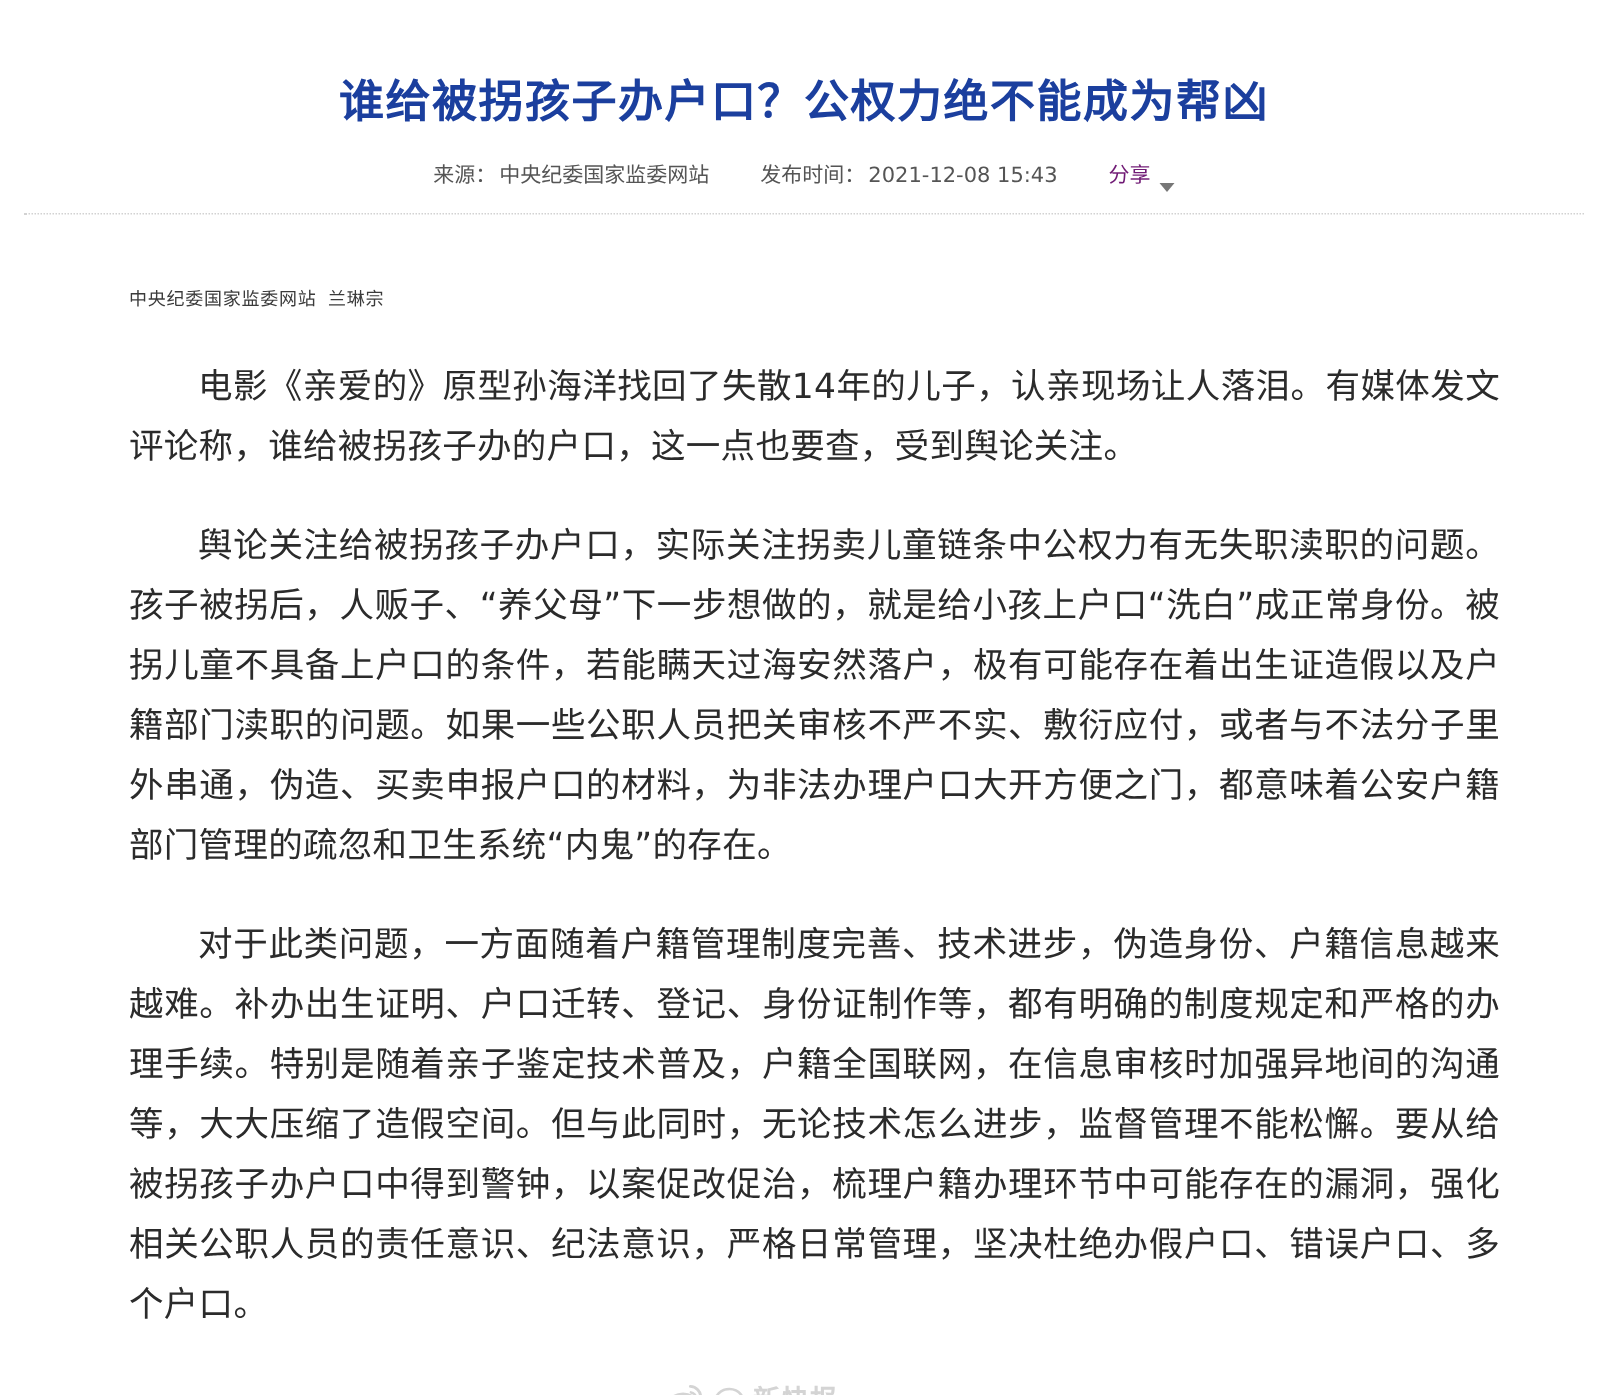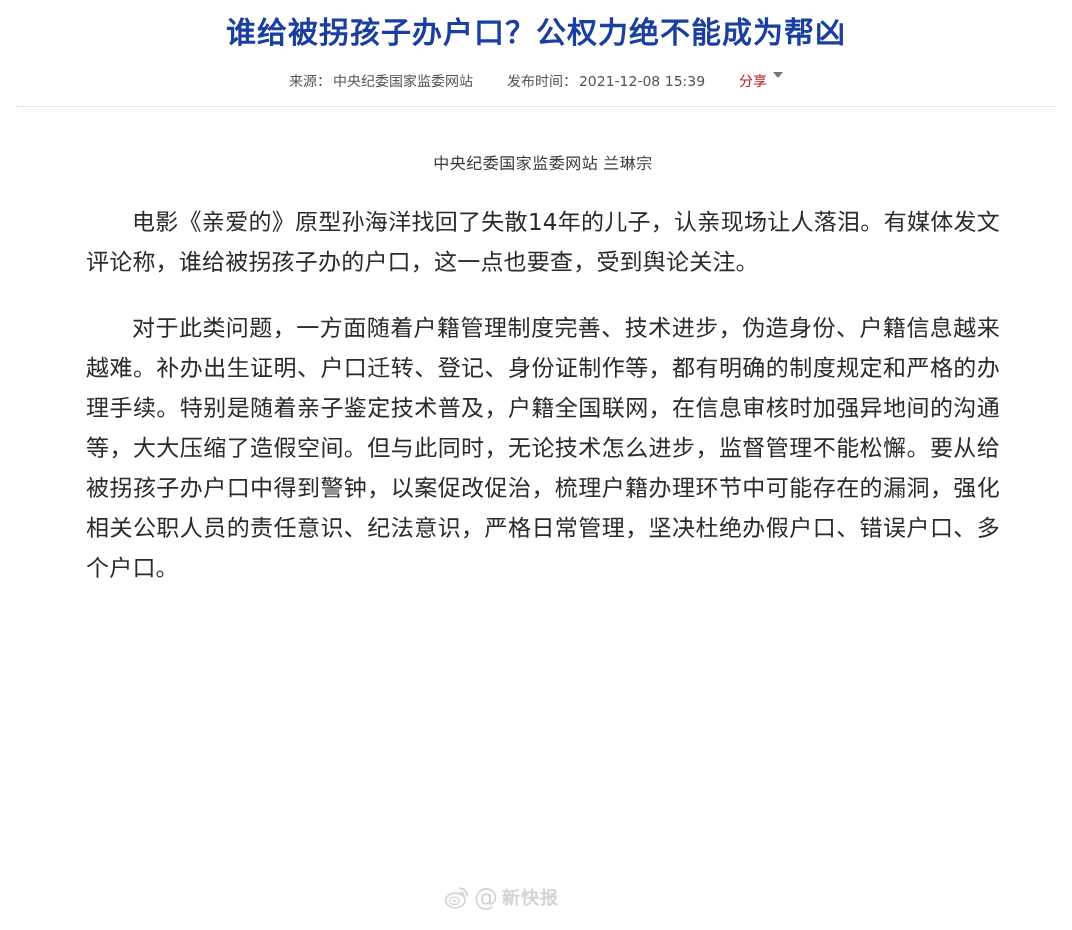--- a/index.html
+++ b/index.html
@@ -16,20 +16,21 @@
     font-family: "DejaVu Sans", "Liberation Sans", sans-serif;
     color: #222222;
     -webkit-font-smoothing: antialiased;
   }
 
   .page {
     position: relative;
     width: 1072px;
     height: 702px;
     background: #fff;
+    margin-top: 36px;
   }
 
   
   .article-header {
     padding-top: 12px;
   }
 
   .article-title {
     margin: 0;
     padding: 0 60px;
@@ -55,24 +56,24 @@
   .meta-item {
     white-space: nowrap;
     display: inline-flex;
     align-items: center;
   }
   .meta-label { color: #555555; }
   .meta-value { color: #555555; margin-left: 2px; }
 
   .share-box {
     display: inline-flex;
-    align-items: flex-start;
+    align-items: flex-end;
     gap: 6px;
     cursor: pointer;
-    color: #b91c1c;
+    color: #701a75;
   }
   .caret-down {
     display: inline-block;
     width: 0;
     height: 0;
     border-left: 5px solid transparent;
     border-right: 5px solid transparent;
     border-top: 6px solid #777777;
     position: relative;
     top: 1px;
@@ -88,25 +89,25 @@
     margin-right: auto;
   }
 
   
   .article-body {
     padding: 0 72px 0 86px;
     margin-top: 47px;
   }
 
   .byline {
-    text-align: center;
-    font-size: 16px;
+    text-align: left;
+    font-size: 12px;
     line-height: 20px;
     color: #3b3b3b;
-    font-family: Liberation Sans, sans-serif;
+    font-family: Liberation Mono, monospace;
     margin: 0 0 28px 0;
     letter-spacing: 0.5px;
   }
 
   .para {
     margin: 0 0 26px 0;
     font-size: 23px;
     line-height: 40px;
     color: #2b2b2b;
     text-indent: 2em;
@@ -160,38 +161,39 @@
 
     <div class="article-meta">
 
       <span class="meta-item">
         <span class="meta-label">来源：</span>
         <span class="meta-value">中央纪委国家监委网站</span>
       </span>
 
       <span class="meta-item">
         <span class="meta-label">发布时间：</span>
-        <span class="meta-value">2021-12-08 15:39</span>
+        <span class="meta-value">2021-12-08 15:43</span>
       </span>
 
       <span class="share-box">
         <span>分享</span>
         <span class="caret-down"></span>
       </span>
 
     </div>
 
     <hr class="header-rule">
   </header>
 
   <div class="article-body">
 
     <p class="byline">中央纪委国家监委网站 兰琳宗</p>
 
     <p class="para">电影《亲爱的》原型孙海洋找回了失散14年的儿子，认亲现场让人落泪。有媒体发文评论称，谁给被拐孩子办的户口，这一点也要查，受到舆论关注。</p>
+    <p class="para">舆论关注给被拐孩子办户口，实际关注拐卖儿童链条中公权力有无失职渎职的问题。孩子被拐后，人贩子、“养父母”下一步想做的，就是给小孩上户口“洗白”成正常身份。被拐儿童不具备上户口的条件，若能瞒天过海安然落户，极有可能存在着出生证造假以及户籍部门渎职的问题。如果一些公职人员把关审核不严不实、敷衍应付，或者与不法分子里外串通，伪造、买卖申报户口的材料，为非法办理户口大开方便之门，都意味着公安户籍部门管理的疏忽和卫生系统“内鬼”的存在。</p>
     <p class="para">对于此类问题，一方面随着户籍管理制度完善、技术进步，伪造身份、户籍信息越来越难。补办出生证明、户口迁转、登记、身份证制作等，都有明确的制度规定和严格的办理手续。特别是随着亲子鉴定技术普及，户籍全国联网，在信息审核时加强异地间的沟通等，大大压缩了造假空间。但与此同时，无论技术怎么进步，监督管理不能松懈。要从给被拐孩子办户口中得到警钟，以案促改促治，梳理户籍办理环节中可能存在的漏洞，强化相关公职人员的责任意识、纪法意识，严格日常管理，坚决杜绝办假户口、错误户口、多个户口。</p>
 
   </div>
 
   <div class="watermark">
     <span class="watermark-logo">
       <svg viewBox="0 0 32 32" width="26" height="26" aria-hidden="true">
         <ellipse cx="14" cy="19" rx="12" ry="9" fill="none" stroke="#9a9a9a" stroke-width="2"></ellipse>
         <ellipse cx="13" cy="19.5" rx="6" ry="4.5" fill="none" stroke="#9a9a9a" stroke-width="1.6"></ellipse>
         <circle cx="13" cy="19.5" r="1.8" fill="#9a9a9a"></circle>

